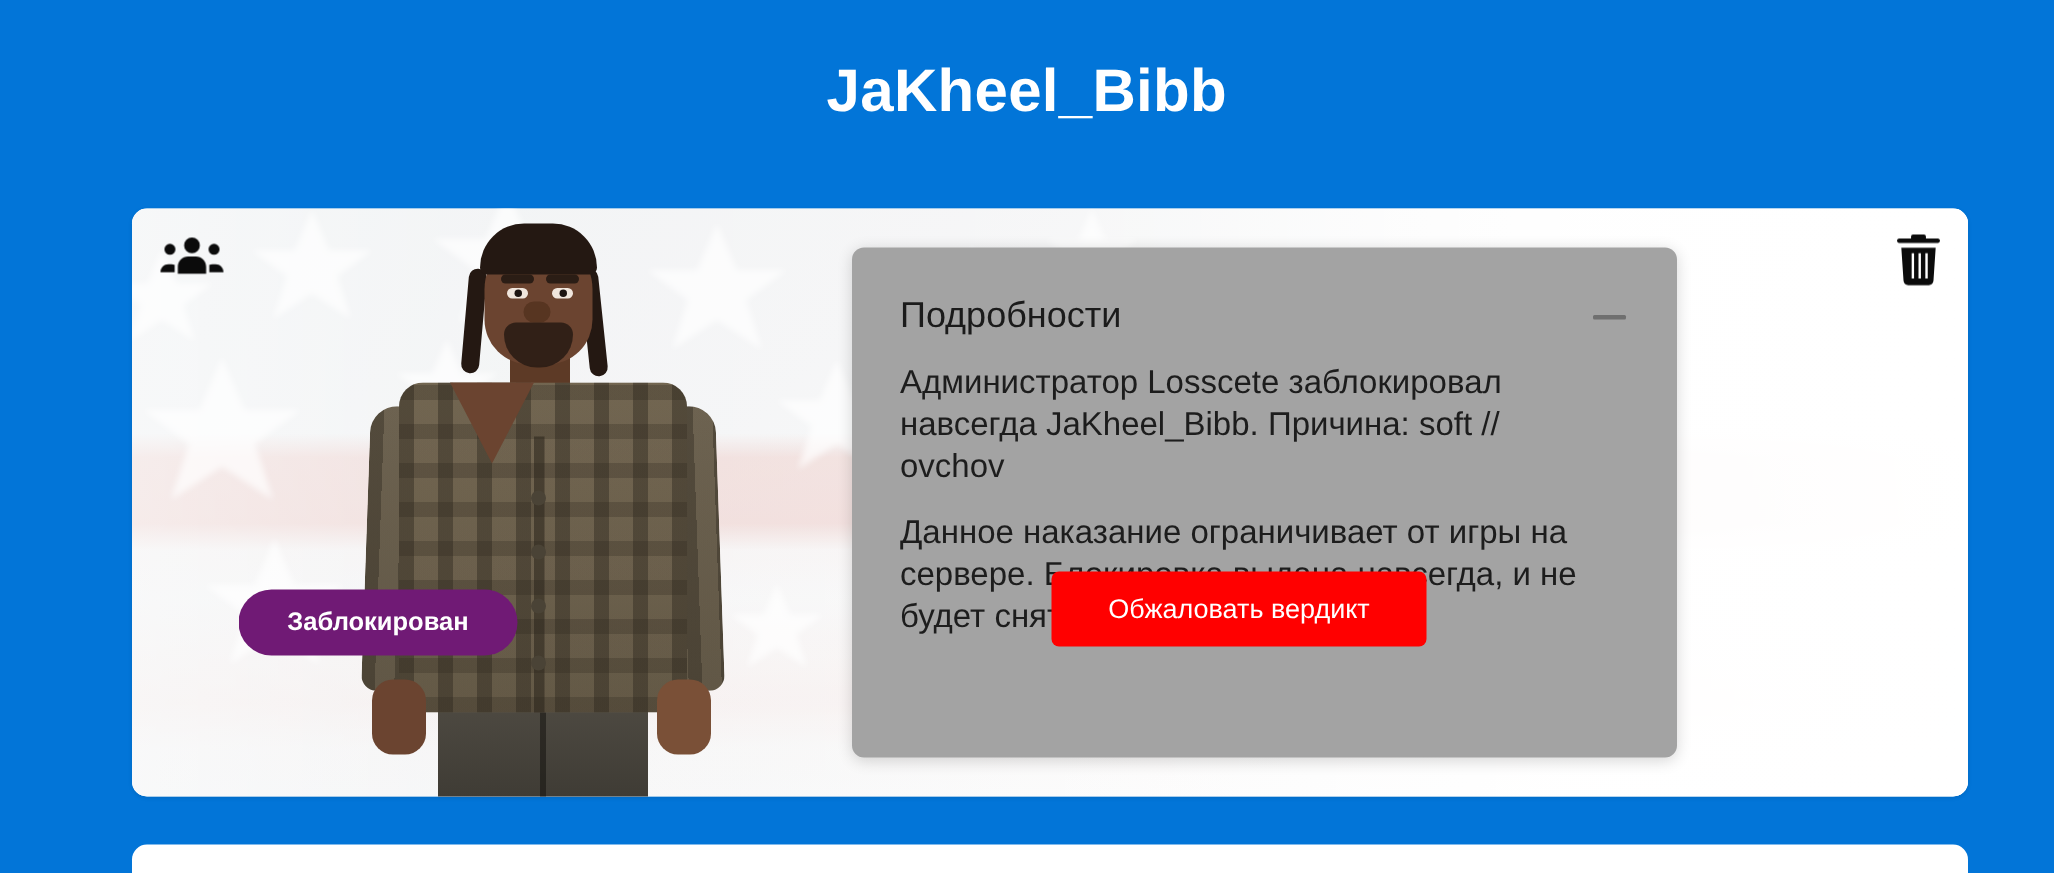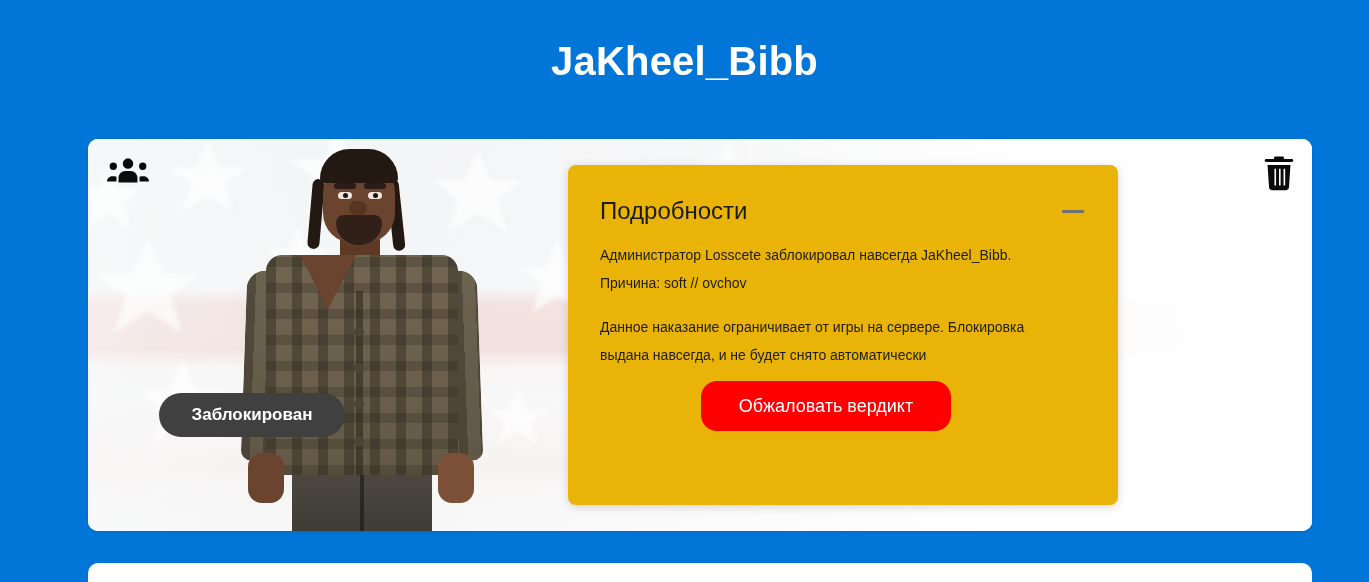--- a/index.html
+++ b/index.html
@@ -144,21 +144,21 @@
   }
   .ch-leg-split { position:absolute; left:132px; top:344px; width:4px; height:56px; background:rgba(20,18,15,.55); }
 
   
   .status-badge {
     position: absolute;
     left: 71px;
     top: 254px;
     min-width: 186px;
     height: 44px;
-    background: #404040;
+    background: #701a75;
     border-radius: 22px;
     color: #ffffff;
     font-size: 17px;
     font-weight: bold;
     display: flex;
     align-items: center;
     justify-content: center;
     padding: 0 22px;
     white-space: nowrap;
   }
@@ -182,21 +182,21 @@
     cursor: pointer;
   }
 
   
   .details-panel {
     position: absolute;
     left: 480px;
     top: 26px;
     width: 550px;
     height: 340px;
-    background: #eab308;
+    background: #a3a3a3;
     border-radius: 8px;
     box-shadow: 0 2px 10px rgba(0,0,0,0.16);
     padding: 26px 32px 0 32px;
   }
   .details-head {
     display: flex;
     align-items: center;
     justify-content: space-between;
     height: 40px;
   }
@@ -214,38 +214,38 @@
     justify-content: center;
     cursor: pointer;
   }
   .collapse-bar {
     width: 22px;
     height: 3px;
     background: #6f6f6f;
     border-radius: 1px;
   }
   .details-para {
-    font-size: 14px;
+    font-size: 22px;
     color: #1d1d1d;
     line-height: 28px;
     margin-top: 10px;
     max-width: 470px;
   }
   .details-para + .details-para { margin-top: 16px; }
 
   .appeal-btn {
     position: absolute;
     left: 133px;
     top: 216px;
     width: 250px;
     height: 50px;
     background: #ff0000;
     color: #ffffff;
     border: none;
-    border-radius: 16px;
+    border-radius: 5px;
     font-size: 18px;
     font-family: "Liberation Sans", "DejaVu Sans", sans-serif;
     cursor: pointer;
     display: flex;
     align-items: center;
     justify-content: center;
     white-space: nowrap;
   }
 
   

